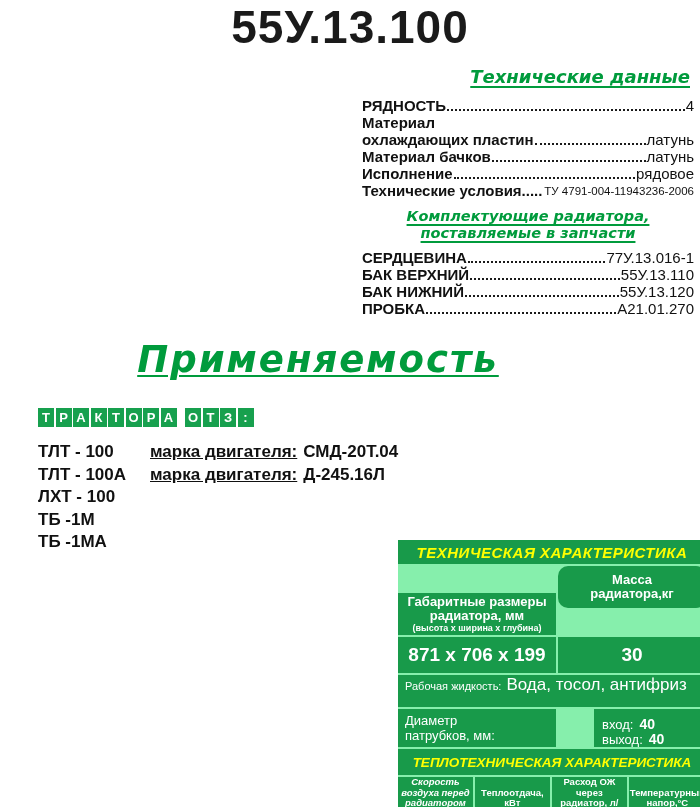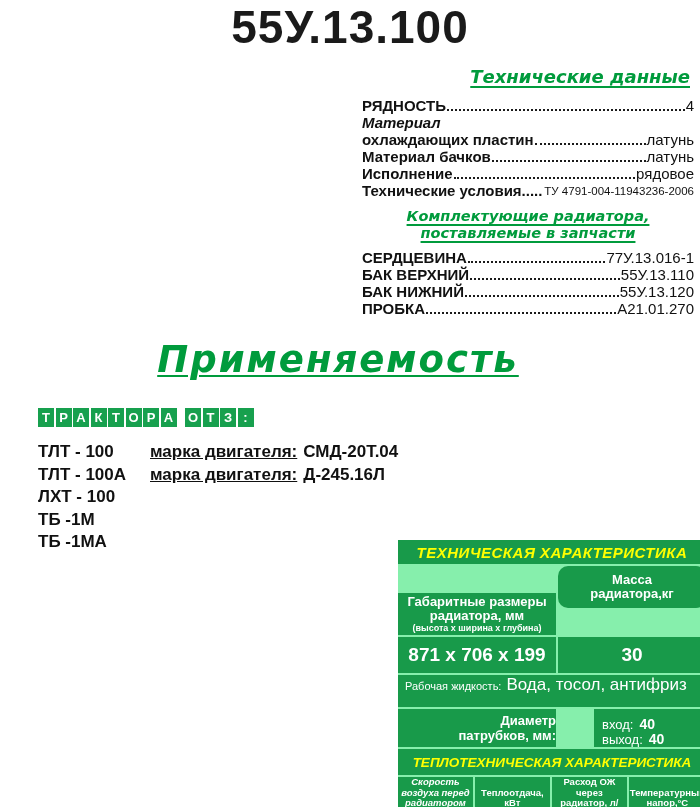--- a/index.html
+++ b/index.html
@@ -16,27 +16,27 @@
                  font-family:"DejaVu Sans","Liberation Sans",sans-serif;
                  text-decoration:underline;text-decoration-thickness:2px;text-underline-offset:3px;}
   .tech-heading{font-size:18px;text-align:right;padding-right:4px;margin-bottom:10px;}
   .spec-list{font-size:15px;line-height:17px;}
   .spec-row{display:flex;align-items:flex-end;}
   .spec-row .lbl{font-weight:bold;white-space:nowrap;}
   .spec-row .val{font-weight:normal;white-space:nowrap;}
   .spec-row .val.small{font-size:11.5px;line-height:15px;}
   .dots{flex:1;border-bottom:2px dotted #1a1a1a;margin:0 1px;align-self:flex-end;
         transform:translateY(-3px);min-width:6px;}
-  .pre-label{font-weight:bold;font-style:italic;}
+  .pre-label{font-weight:bold;}
   .sb{justify-content:space-between;}
 
   .parts-heading{font-size:14.5px;text-align:center;line-height:17px;margin:9px 0 7px 0;}
 
   
-  .apply-heading{position:absolute;top:338px;left:108px;width:460px;text-align:center;
+  .apply-heading{position:absolute;top:338px;left:88px;width:460px;text-align:center;
                  font-size:37px;letter-spacing:2px;}
 
   
   .tiles{position:absolute;left:38px;top:408px;display:flex;}
   .tile-word{display:flex;margin-right:7px;}
   .tile{display:inline-flex;align-items:center;justify-content:center;
         background:#17a04e;color:#ffffff;font-weight:bold;font-size:13px;
         min-width:11px;height:19px;padding:0 2.5px;margin-right:1.5px;}
 
   
@@ -57,22 +57,22 @@
   .t-title2{height:26px;font-size:13.5px;font-weight:bold;font-style:italic;color:#ffff00;}
   .h-dims{flex:0 0 158px;height:42px;margin-top:27px;}
   .h-mass{flex:1;height:42px;border-radius:10px;}
   .hdr{font-weight:bold;font-size:13px;line-height:14px;}
   .hdr-note{font-weight:bold;font-size:9px;line-height:10px;}
   .v-dims{flex:0 0 158px;height:36px;font-size:19px;font-weight:bold;}
   .v-mass{flex:1;height:36px;font-size:19px;font-weight:bold;}
   .fluid{height:32px;flex-direction:row;justify-content:flex-start;padding-left:7px;align-items:baseline;}
   .fluid .fl{font-size:11px;}
   .fluid .fv{font-size:17px;margin-left:5px;}
-  .diam-l{flex:0 0 158px;height:38px;align-items:flex-end;justify-content:center;
-          padding-left:7px;font-size:13px;line-height:15px;text-align:left;box-sizing:border-box;font-weight:bold;}
+  .diam-l{flex:0 0 158px;height:38px;align-items:flex-start;justify-content:center;
+          padding-left:7px;font-size:13px;line-height:15px;text-align:left;box-sizing:border-box;}
   .diam-r{flex:1;height:38px;align-items:flex-start;justify-content:flex-end;
           padding-left:8px;font-size:13px;line-height:15px;text-align:left;box-sizing:border-box;margin-left:36px;}
   .diam-r b{font-size:14px;margin-left:6px;}
   .th-col{flex:1;height:42px;font-size:9.5px;font-weight:bold;line-height:10.5px;padding:1px;box-sizing:border-box;}
   .th-col.italic{font-style:italic;}
   .tv-col{flex:1;flex-grow:1;font-size:16px;font-weight:bold;}
   .trow.values2{flex:1;}
 </style>
 </head>
 <body>

